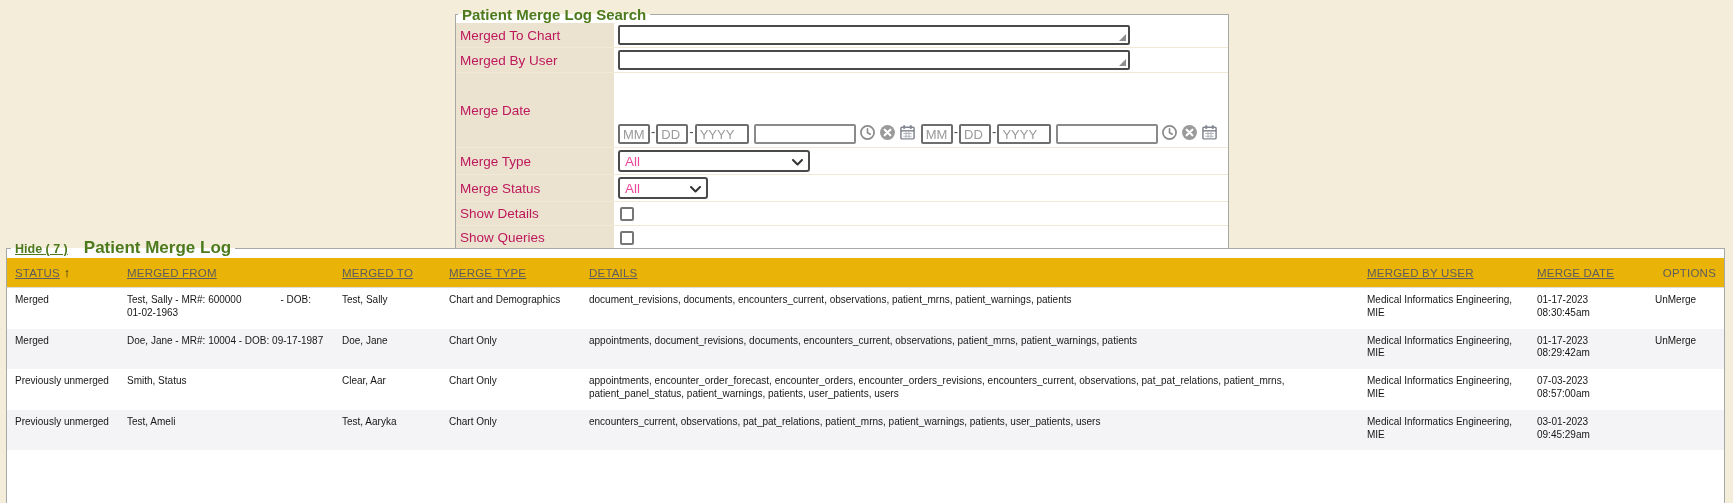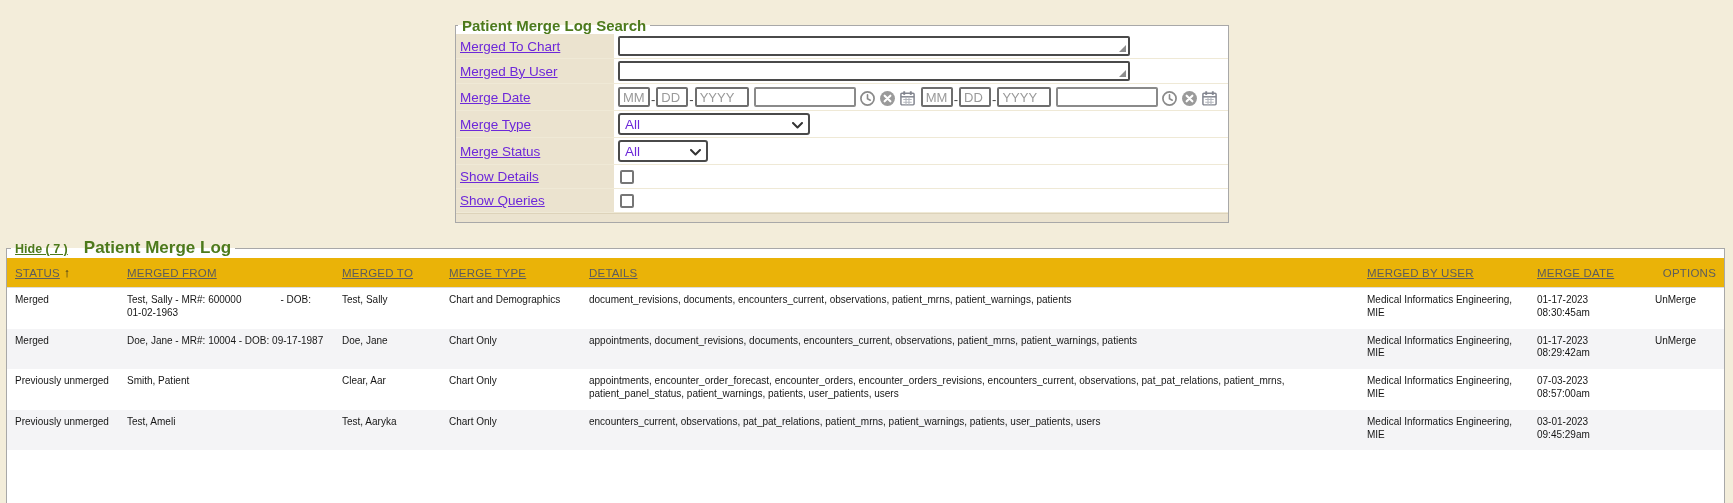--- a/index.html
+++ b/index.html
@@ -4,63 +4,63 @@
 <style>
   * { margin:0; padding:0; box-sizing:border-box; }
   html,body { background:#f3edda; }
   .viewport {
     width:1733px; height:503px; position:relative; overflow:hidden;
     background:#f3edda; font-family:"Liberation Sans", sans-serif; color:#111;
   }
 
   
   .search-fieldset {
-    position:absolute; left:455px; top:17px; width:676px;
+    position:absolute; left:455px; top:6px; width:676px;
     border:1px solid #a8a8a8; background:#fff; padding:0;
   }
   .search-fieldset legend {
     color:#4d7a1c; font-weight:bold; font-size:15px; padding:0 4px; margin-left:2px;
   }
   .f-row { display:flex; align-items:stretch; border-bottom:1px solid #efe9d6; }
   .f-row:last-child { border-bottom:none; }
   .f-label {
     width:158px; flex:0 0 158px; background:#ebe3cf; padding:4px 2px 4px 4px;
-    font-size:13.5px; color:#6d28d9; display:flex; align-items:center;text-decoration:underline;
+    font-size:13.5px; color:#be185d; display:flex; align-items:center;
   }
   .f-input { flex:1; background:#fff; padding:2px 4px; display:flex; align-items:center; position:relative; }
 
   .input-wrap { position:relative; display:inline-block; }
   .text-input {
     width:512px; height:20px; border:2px solid #4a4a4a; border-radius:2px;
     font-family:"Liberation Sans",sans-serif; font-size:13px; padding:0 4px; background:#fff;
   }
   .grip {
     position:absolute; right:4px; bottom:4px; width:0; height:0;
     border-left:7px solid transparent; border-bottom:7px solid #8d8d8d; pointer-events:none;
   }
 
   .date-strip {
-    display:inline-flex; align-items:flex-end; background:#fff; white-space:nowrap;
-    padding:1px 6px 1px 0; position:relative; z-index:2;
+    display:inline-flex; align-items:flex-start; background:#fff; white-space:nowrap;
+    padding:1px 6px 1px 0; position:relative; z-index:2;margin-top:48px;
   }
   .d-in {
     height:20px; border:2px solid #6e6e6e; border-radius:2px; background:#fff;
     font-family:"Liberation Sans",sans-serif; font-size:13px; padding:0 3px; color:#333;
   }
   .d-in::placeholder { color:#9a9a9a; }
   .d-mm { width:32px; } .d-dd { width:32px; } .d-yy { width:54px; }
   .d-time { width:102px; border:2px solid #8a8a8a; margin-left:5px; }
   .d-sep { color:#444; font-size:13px; margin:0 1px; }
   .icon-btn { display:inline-flex; margin-left:3px; cursor:pointer; }
   .icon-btn svg { display:block; }
 
   .select-box {
     height:22px; border:2px solid #4a4a4a; border-radius:3px; background:#fff;
     display:inline-flex; align-items:center; justify-content:space-between;
-    font-size:13.5px; padding:0 5px; color:#6d28d9;
+    font-size:13.5px; padding:0 5px; color:#ec4899;
   }
   .sel-type { width:192px; } .sel-status { width:90px; }
 
   .checkbox {
     width:14px; height:14px; border:2px solid #767676; border-radius:2px; background:#fff;
     display:inline-block; margin-left:2px;
   }
 
   .f-footer { display:flex; background:#ebe3cf; border-top:1px solid #ddd3ba; }
   .f-footer .f-label { background:#ebe3cf; }
@@ -275,21 +275,21 @@
           <td>Doe, Jane - MR#: 10004 - DOB: 09-17-1987</td>
           <td>Doe, Jane</td>
           <td>Chart Only</td>
           <td>appointments, document_revisions, documents, encounters_current, observations, patient_mrns, patient_warnings, patients</td>
           <td>Medical Informatics Engineering, MIE</td>
           <td>01-17-2023 08:29:42am</td>
           <td class="options-cell"><span class="unmerge-link">UnMerge</span></td>
         </tr>
         <tr class="odd">
           <td>Previously unmerged</td>
-          <td>Smith, Patient</td>
+          <td>Smith, Status</td>
           <td>Clear, Aar</td>
           <td>Chart Only</td>
           <td>appointments, encounter_order_forecast, encounter_orders, encounter_orders_revisions, encounters_current, observations, pat_pat_relations, patient_mrns, patient_panel_status, patient_warnings, patients, user_patients, users</td>
           <td>Medical Informatics Engineering, MIE</td>
           <td>07-03-2023 08:57:00am</td>
           <td class="options-cell"><span></span></td>
         </tr>
         <tr class="even">
           <td>Previously unmerged</td>
           <td>Test, Ameli</td>

